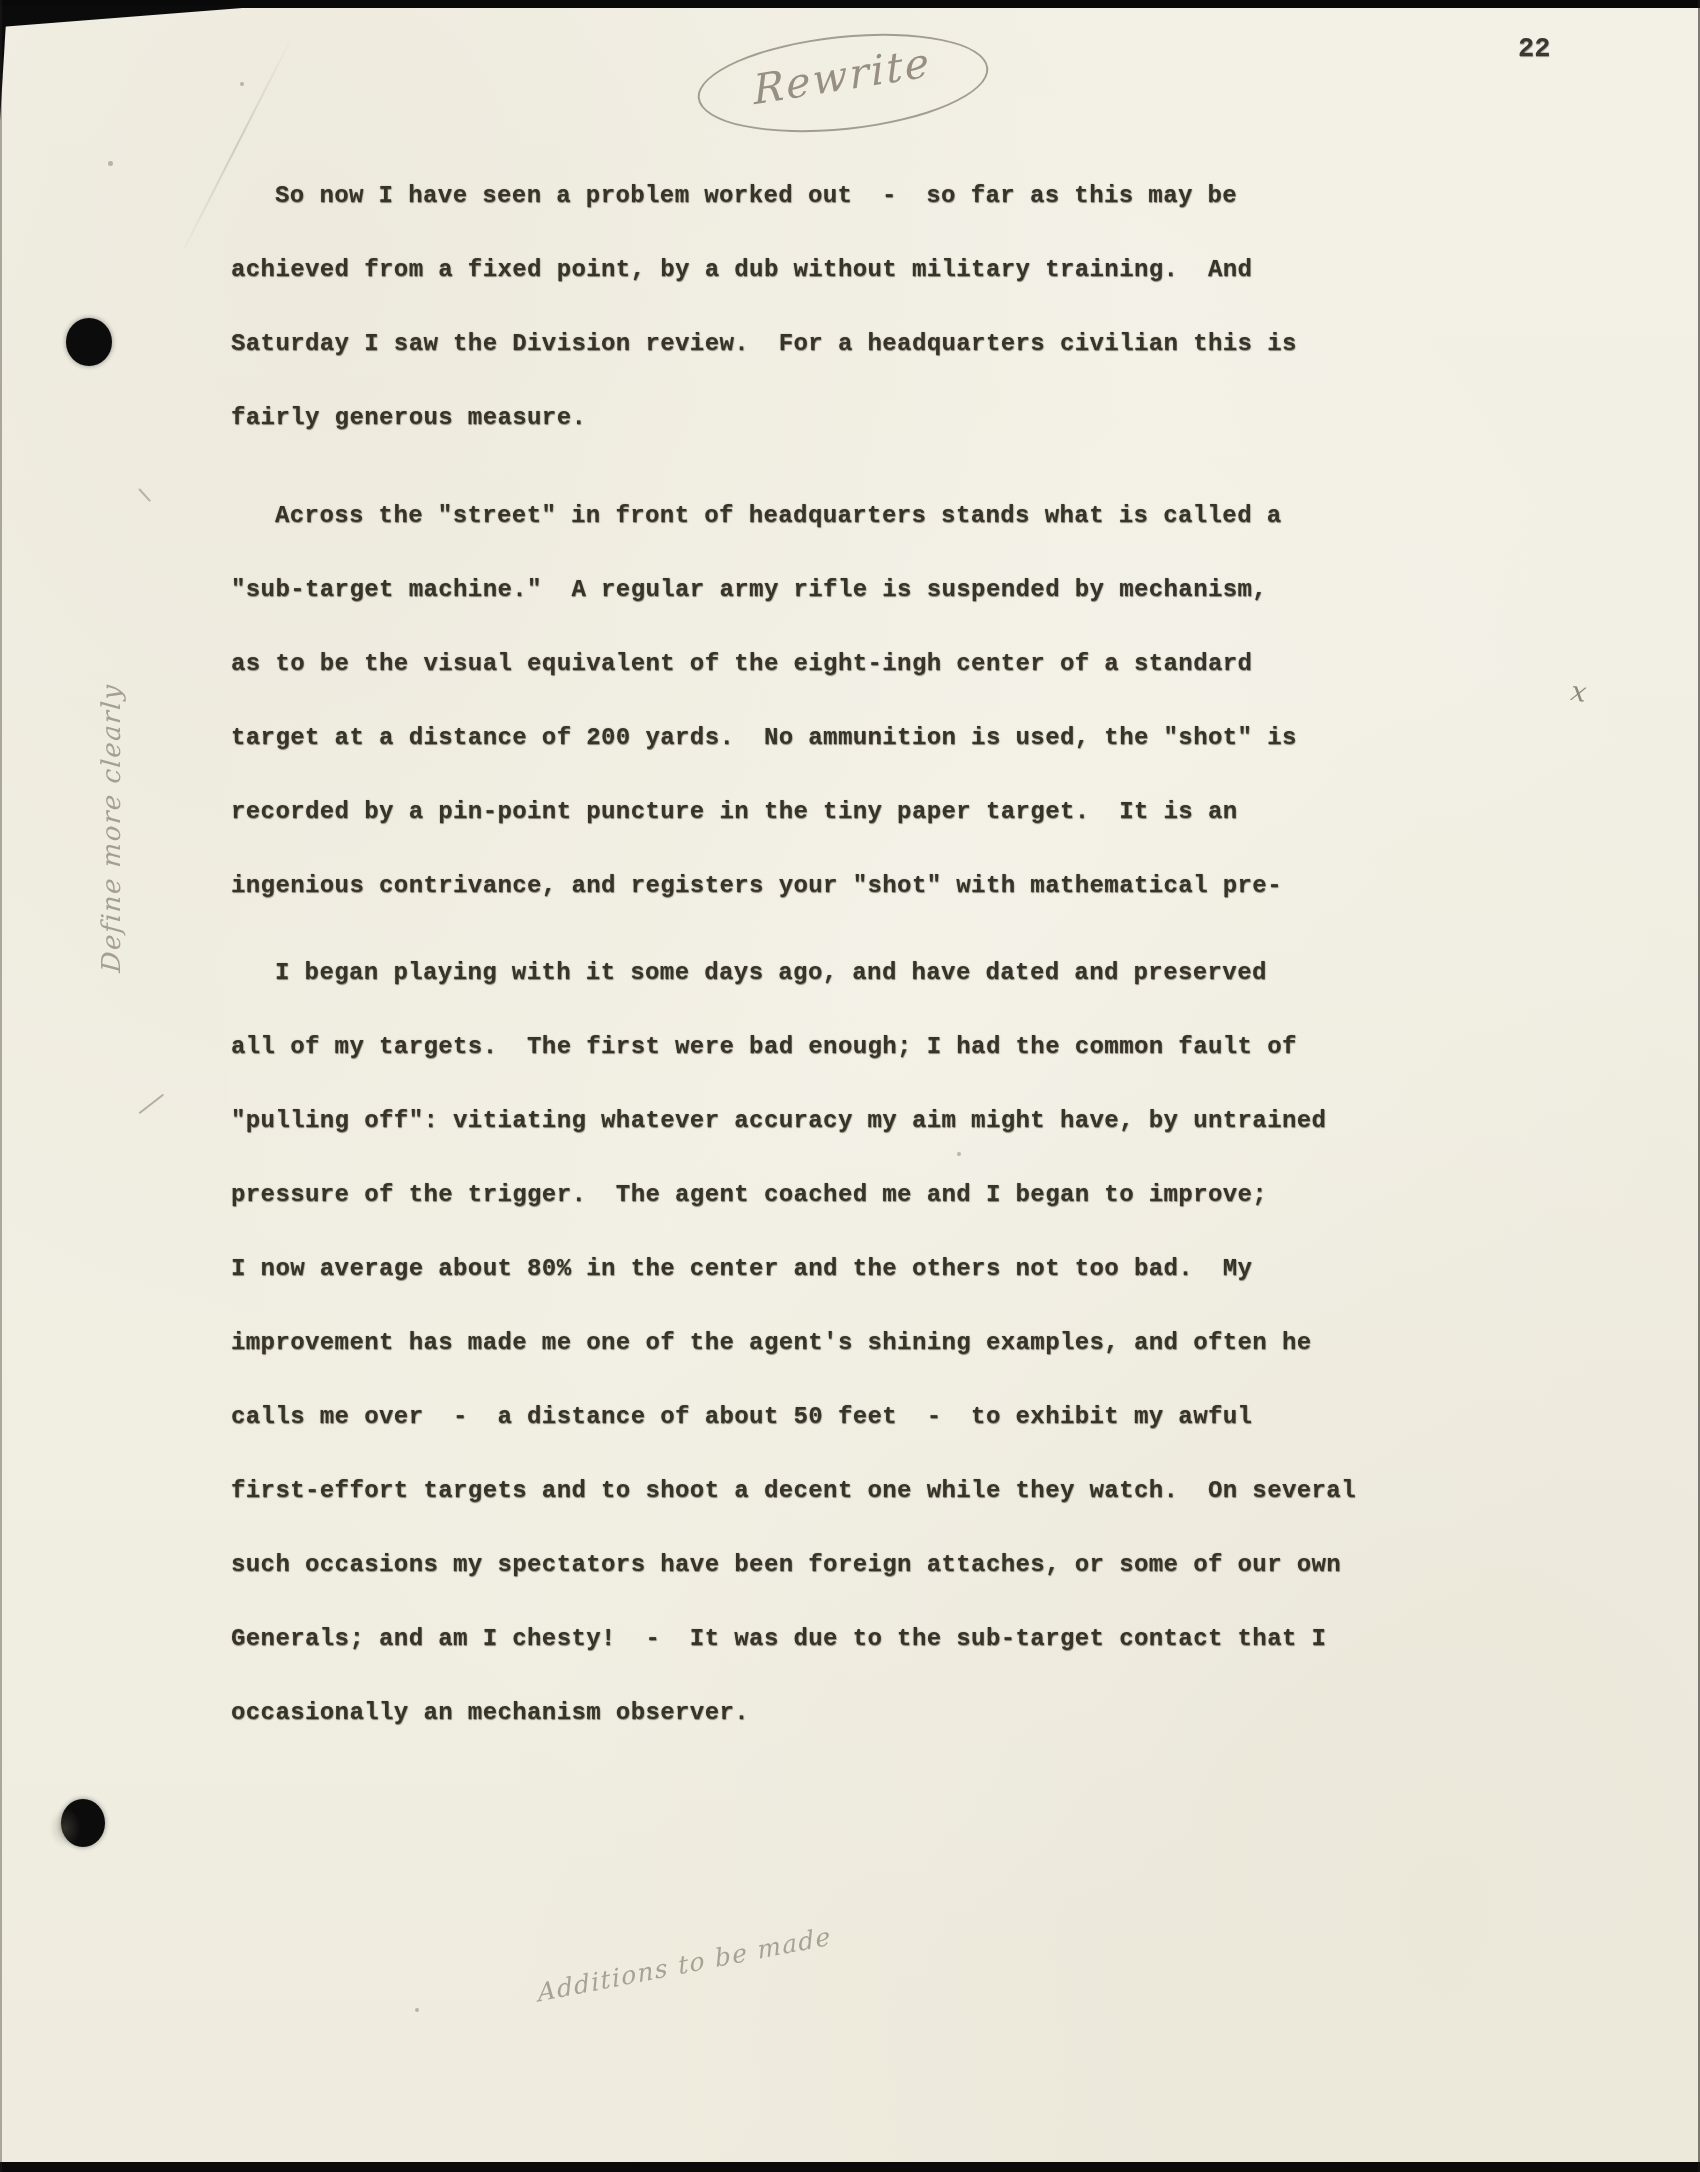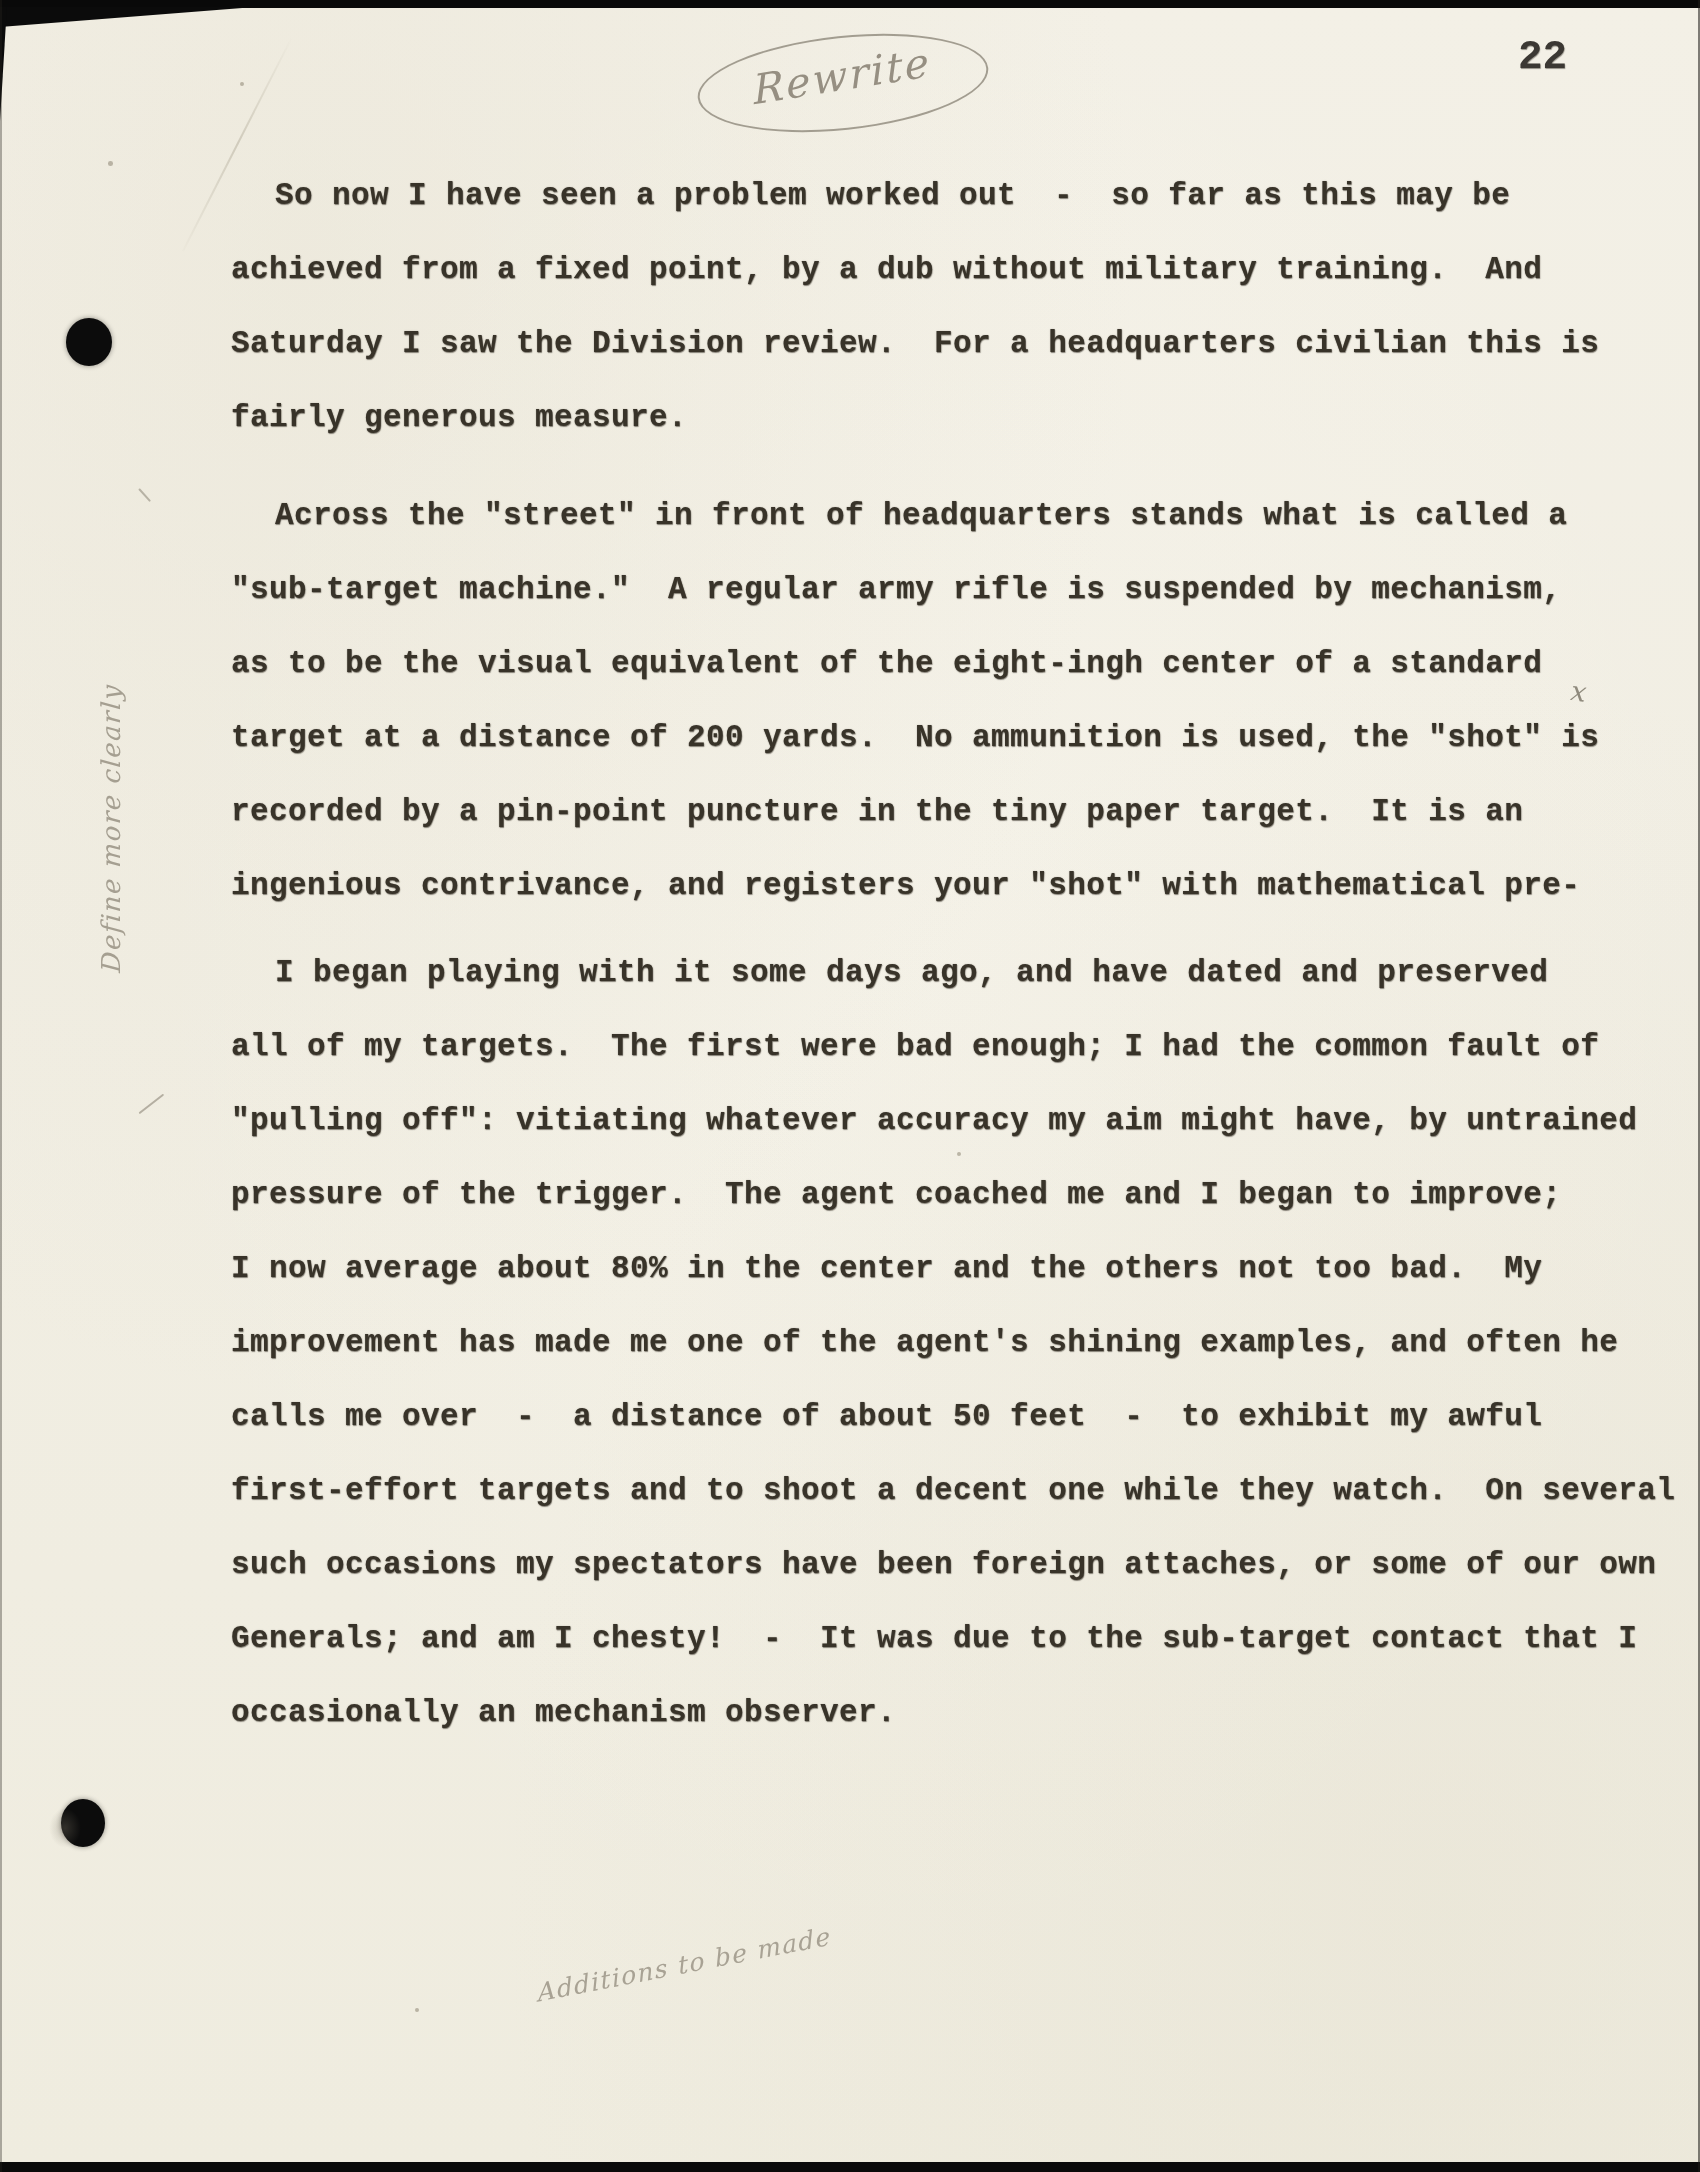--- a/index.html
+++ b/index.html
@@ -24,29 +24,29 @@
   .left-sliver{position:absolute;left:0;top:6.9px;width:6.9px;height:114px;background:#0b0b0b;
     clip-path:polygon(0 0,100% 0,0 100%);}
   
   .crease{position:absolute;left:291px;top:37px;width:1.5px;height:240px;
     background:linear-gradient(180deg,rgba(190,184,167,0.0),rgba(188,182,165,0.6),rgba(190,184,167,0.05));
     transform:rotate(27deg);transform-origin:top center;}
   
   .typed{position:absolute;left:231px;top:159px;color:#383329;}
   .line{
     white-space:pre;
-    font-size:31px;font-weight:700;line-height:74px;letter-spacing:0.4px;
+    font-size:24px;font-weight:700;line-height:74px;letter-spacing:0.4px;
     text-shadow:0.5px 0.7px 1px rgba(56,51,41,0.55), 0 0 1.5px rgba(56,51,41,0.30);
   }
   .indent{padding-left:44px;}
   .para-2{margin-top:23.6px;}
   .para-3{margin-top:13px;}
   .page-number{
     position:absolute;left:1518px;top:34px;
-    font-size:41px;font-weight:700;color:#3b3833;
+    font-size:27px;font-weight:700;color:#3b3833;
     text-shadow:0.4px 0.6px 0.9px rgba(56,51,41,0.5);
   }
   
   .pencil{font-family:"DejaVu Serif", serif;font-style:italic;color:#9d978a;}
   .rewrite-ellipse{
     position:absolute;left:697px;top:36px;width:288px;height:90px;
     border:2.3px solid rgba(148,142,129,0.85);border-radius:50%;
     transform:rotate(-6deg);
   }
   .rewrite-text{

